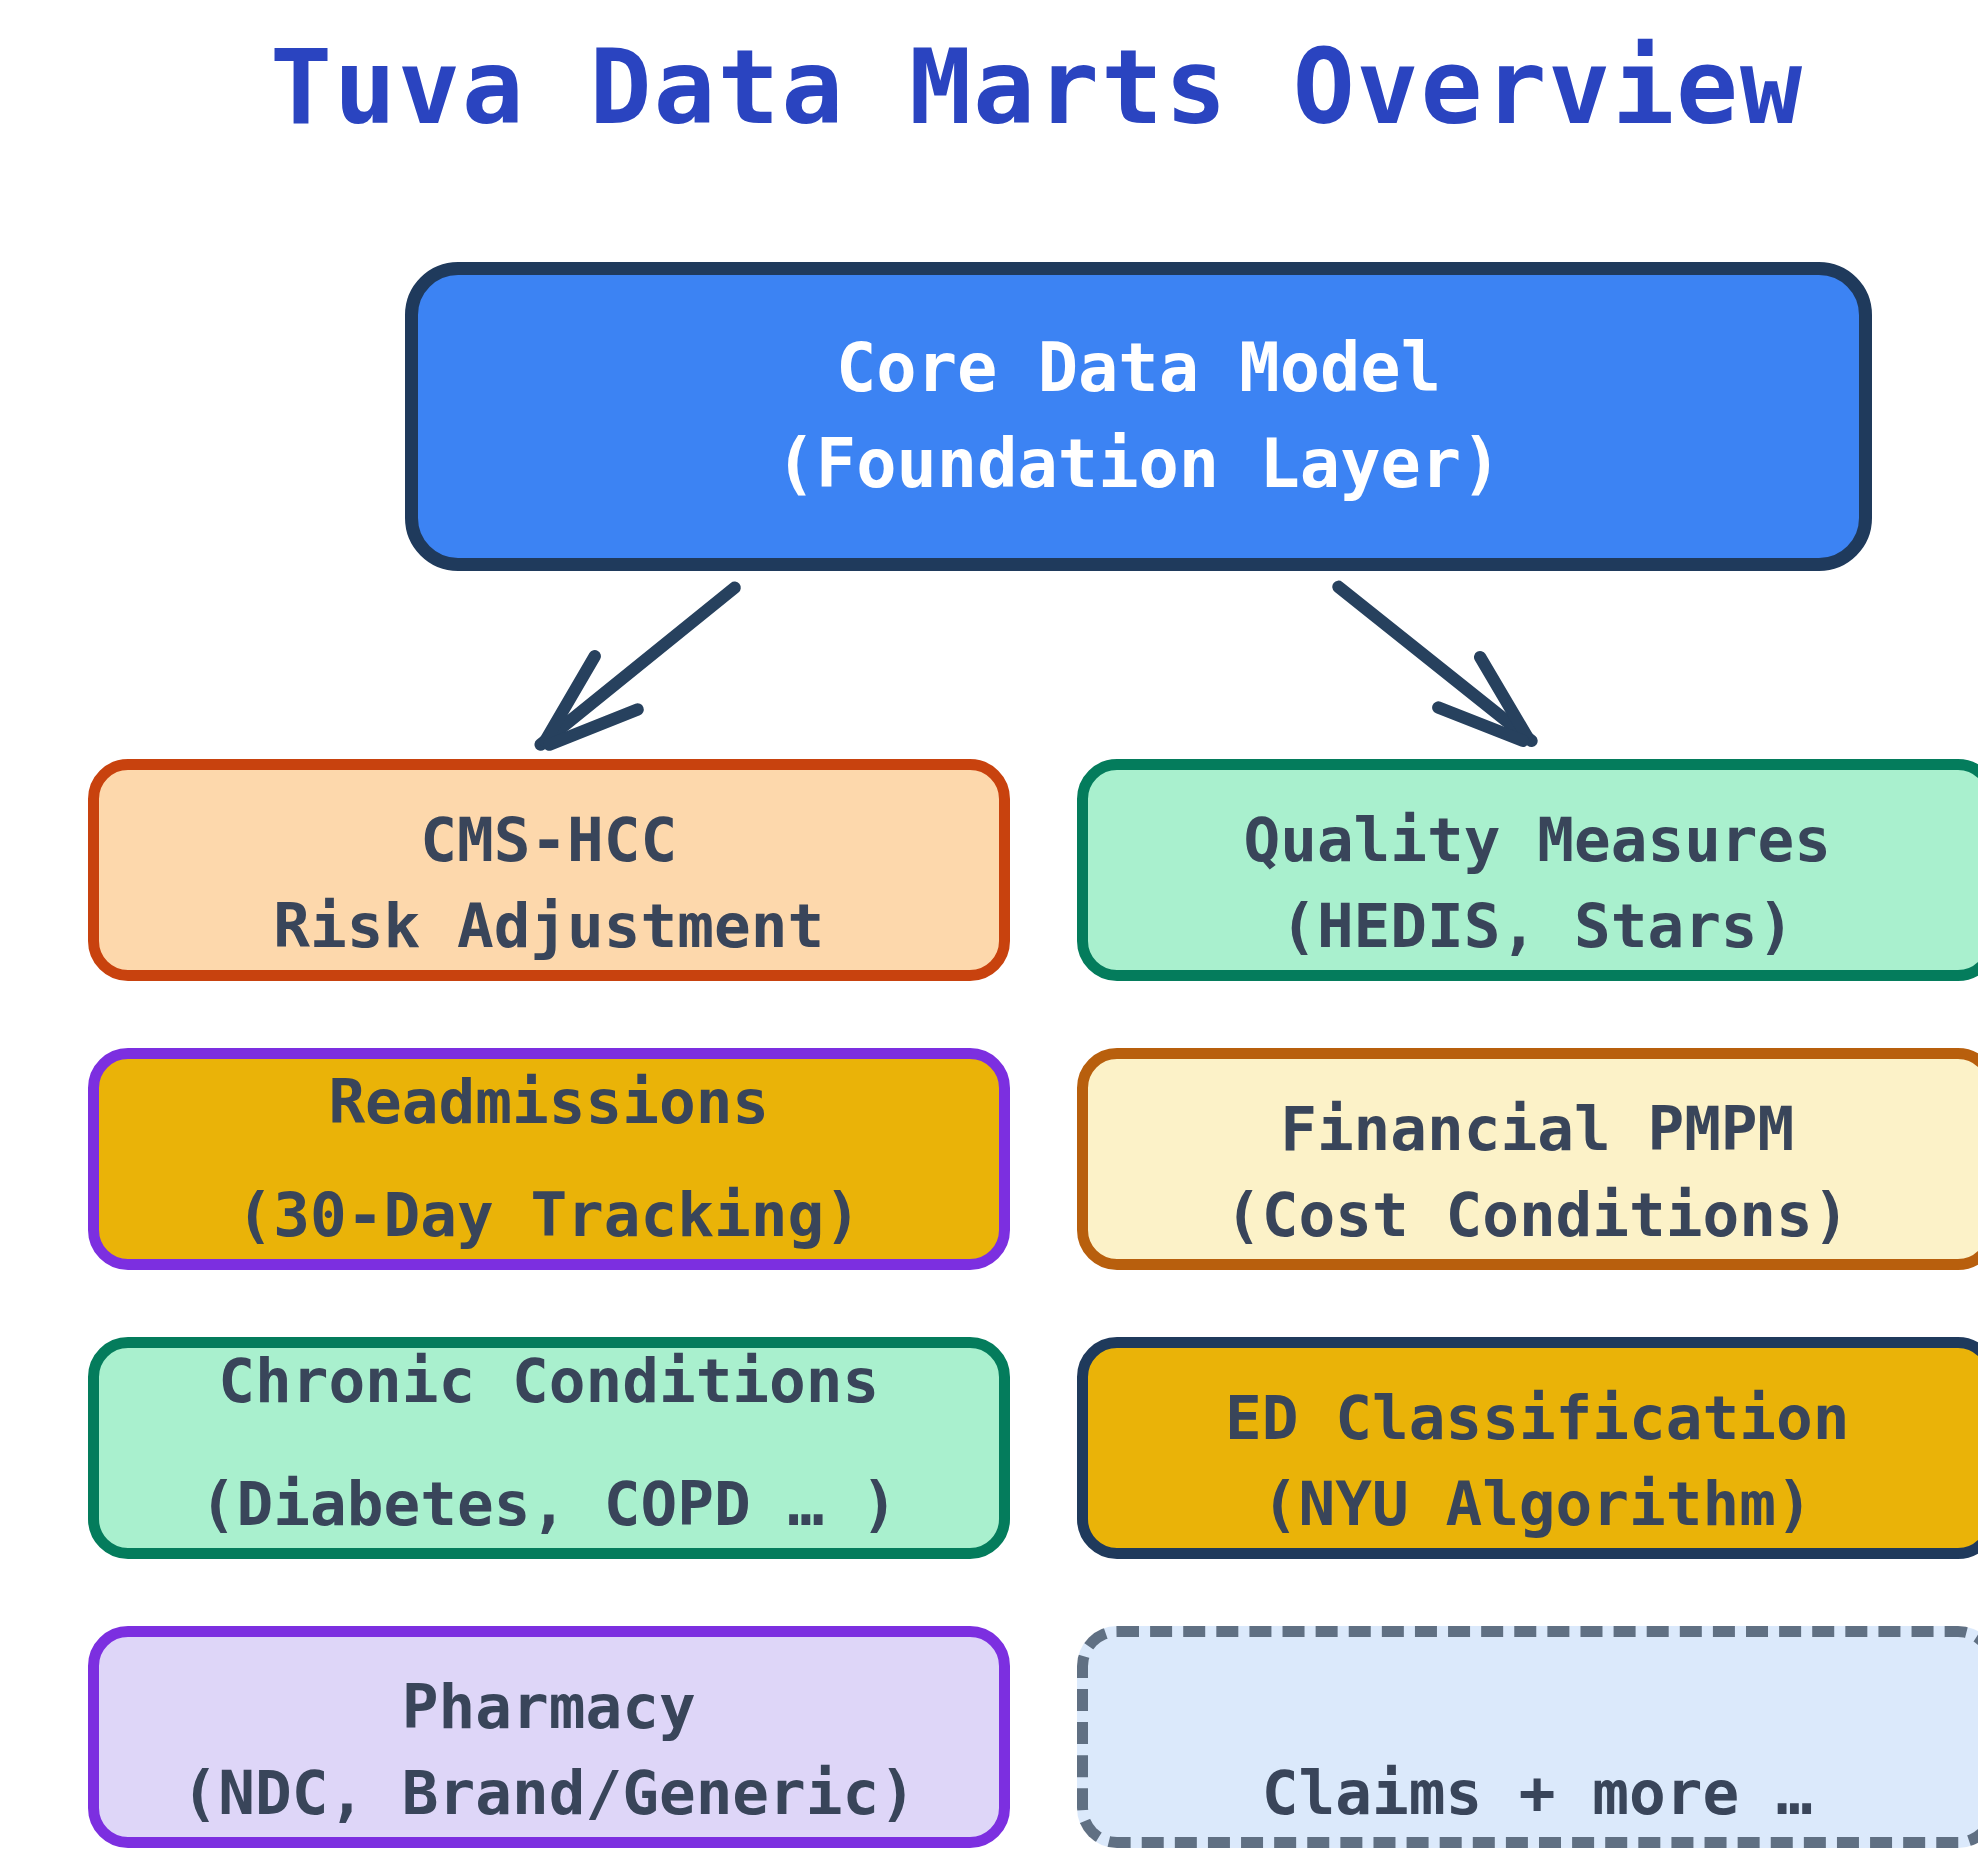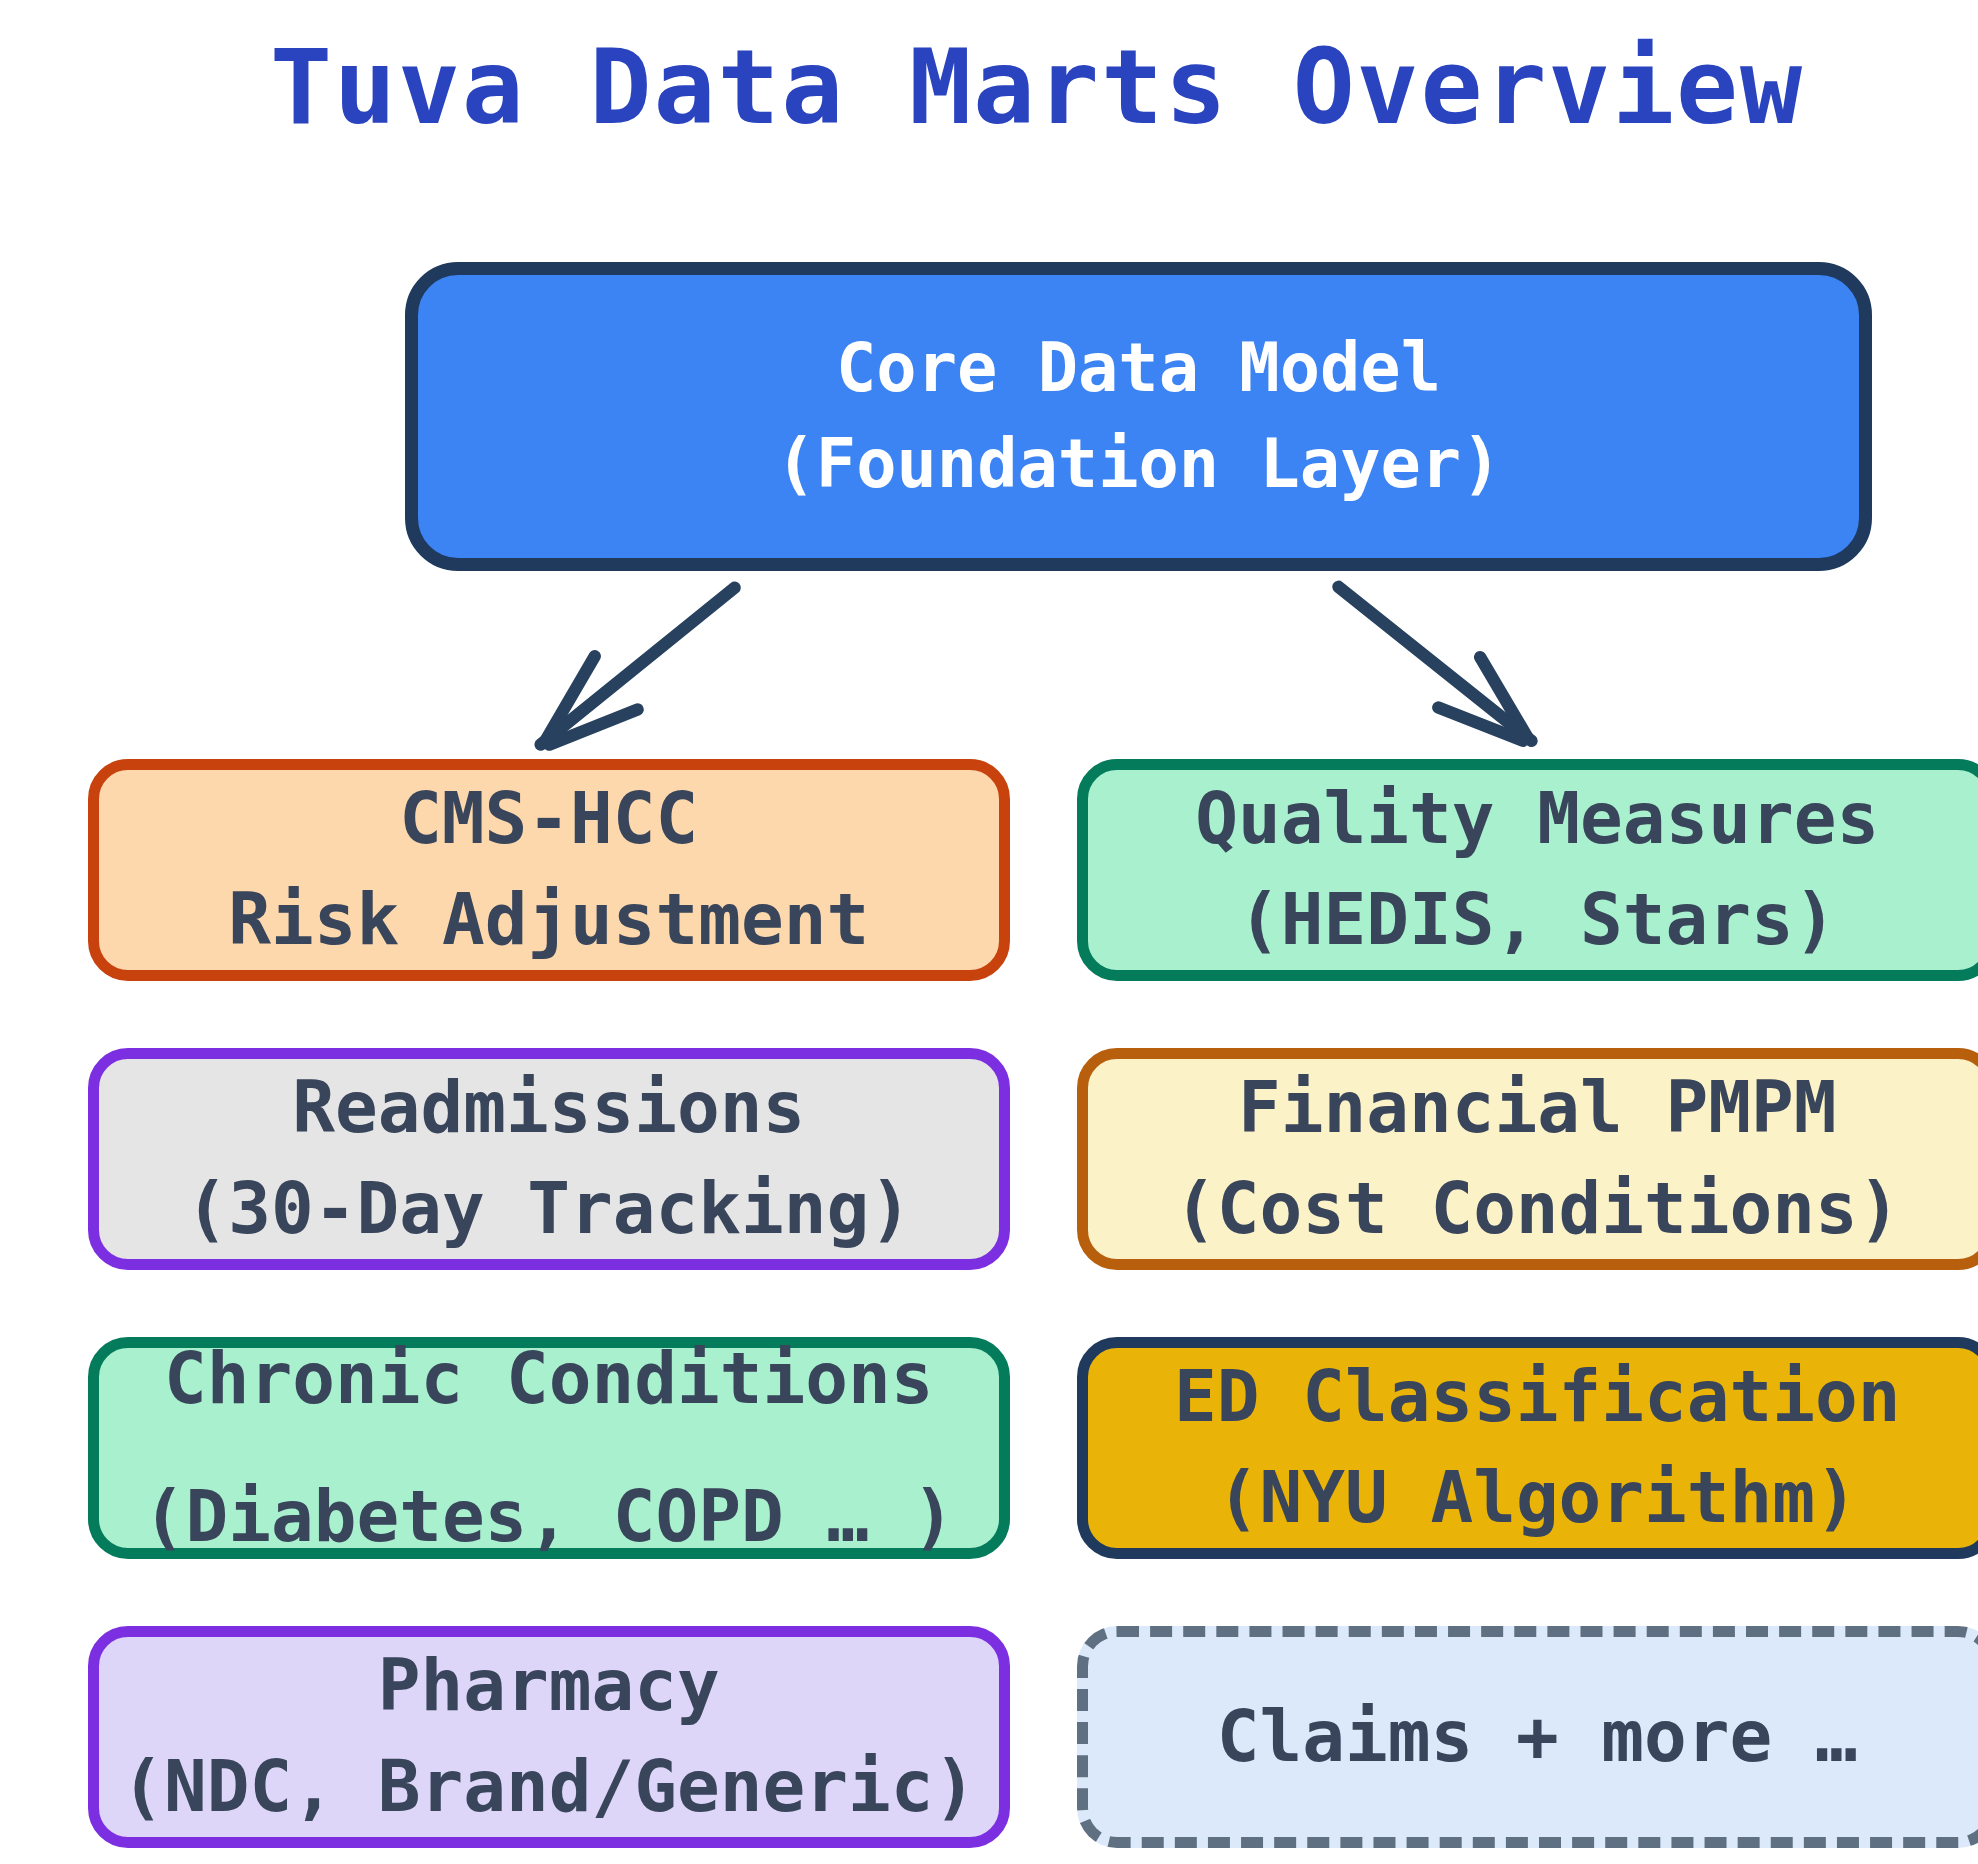--- a/index.html
+++ b/index.html
@@ -69,22 +69,22 @@
     row-gap: 67px;
     grid-auto-rows: 222px;
   }
   .mart-box {
     box-sizing: border-box;
     border: 11.4px solid;
     border-radius: 40px;
     display: flex;
     flex-direction: column;
     align-items: center;
-    justify-content: center;
-    font-size: 71px;
+    justify-content: flex-end;
+    font-size: 61px;
     font-weight: bold;
     line-height: 1.42;
     text-align: center;
   }
   .box-line {
     white-space: pre;
   }
 </style>
 </head>
 <body>
@@ -116,21 +116,21 @@
     <div class="mart-box" style="background-color: rgb(253, 216, 172); border-color: rgb(200, 66, 14); border-style: solid;">
       <span class="box-line">CMS-HCC</span>
       <span class="box-line">Risk Adjustment</span>
     </div>
 
     <div class="mart-box" style="background-color: rgb(169, 240, 206); border-color: rgb(4, 124, 92); border-style: solid;">
       <span class="box-line">Quality Measures</span>
       <span class="box-line">(HEDIS, Stars)</span>
     </div>
 
-    <div class="mart-box" style="background-color: #e5e5e5; border-color: rgb(124, 47, 224); border-style: solid;">
+    <div class="mart-box" style="background-color: #eab308; border-color: rgb(124, 47, 224); border-style: solid; gap: 27px;">
       <span class="box-line">Readmissions</span>
       <span class="box-line">(30-Day Tracking)</span>
     </div>
 
     <div class="mart-box" style="background-color: rgb(252, 242, 200); border-color: rgb(184, 95, 13); border-style: solid;">
       <span class="box-line">Financial PMPM</span>
       <span class="box-line">(Cost Conditions)</span>
     </div>
 
     <div class="mart-box" style="background-color: rgb(169, 240, 206); border-color: rgb(4, 124, 92); border-style: solid; gap: 37px;">

